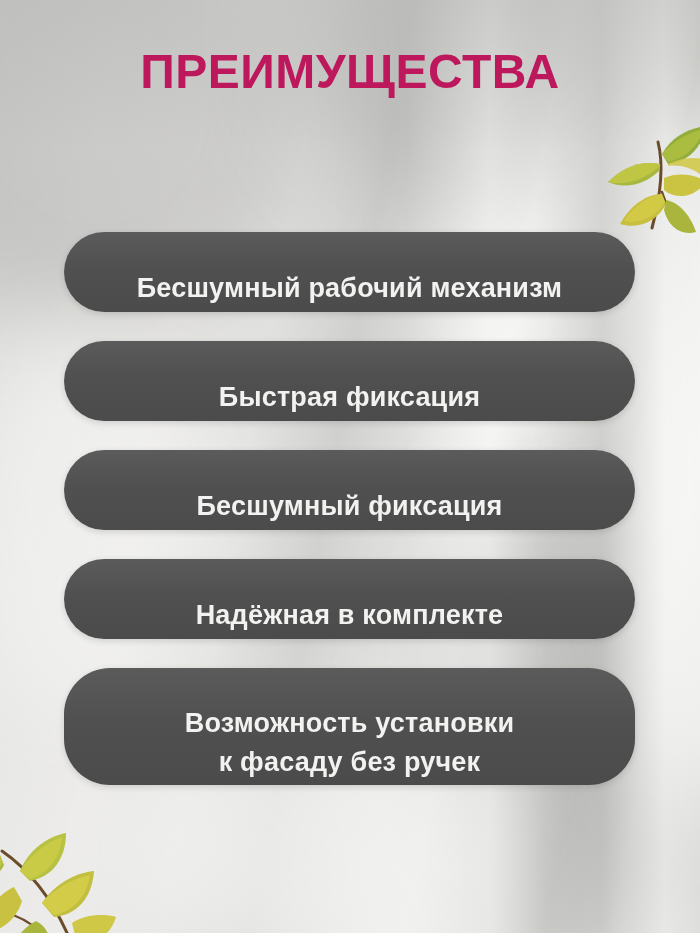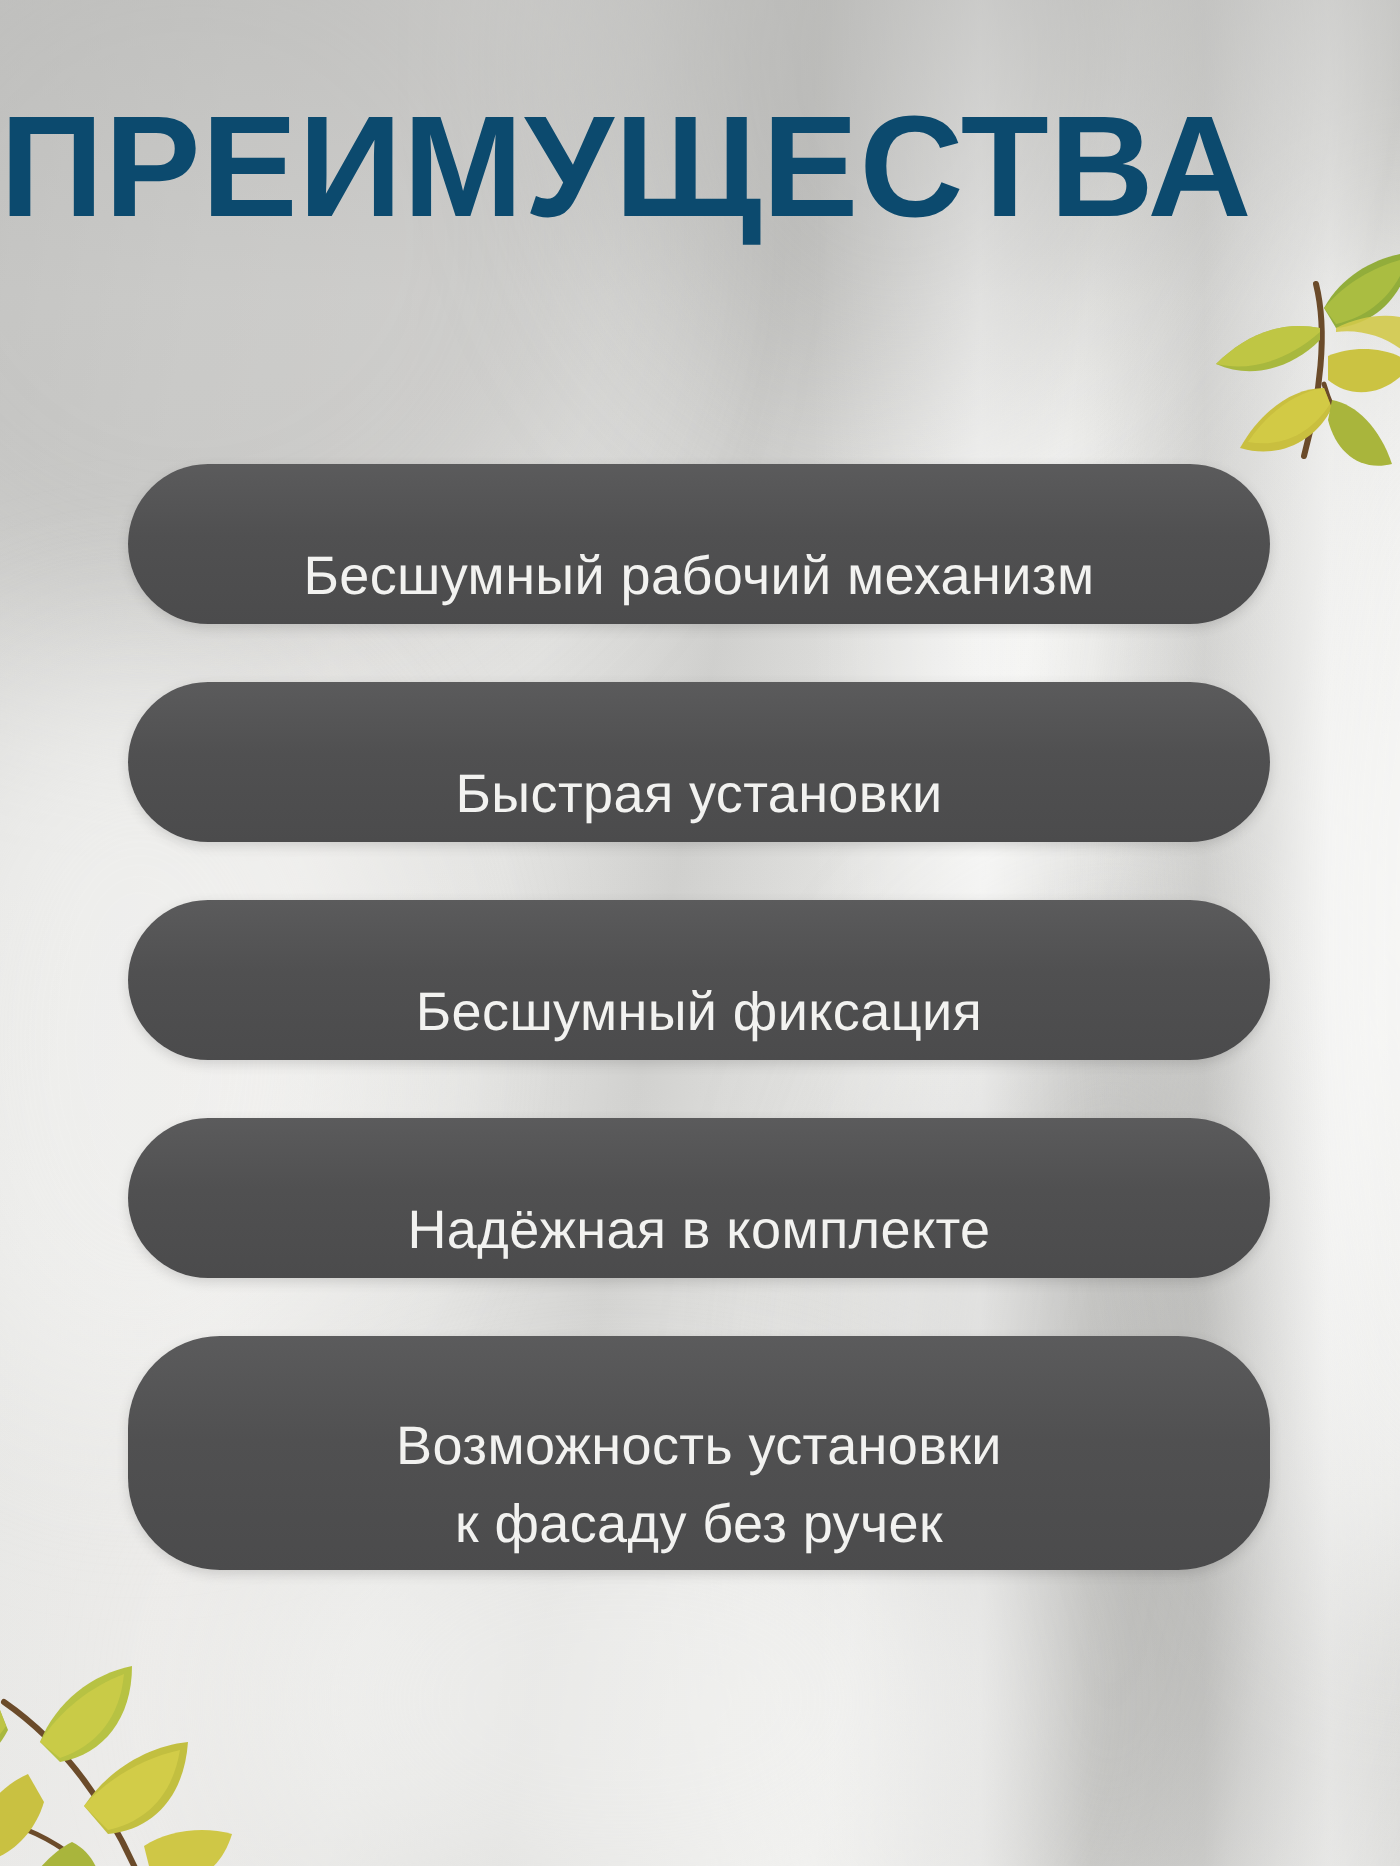--- a/index.html
+++ b/index.html
@@ -78,26 +78,26 @@
         rgba(255,255,255,0.30) 95%,
         rgba(255,255,255,0.00) 100%);
   }
 
   
   .title {
     position: absolute;
     left: 0;
     right: 0;
     top: 48px;
-    text-align: left;
-    font-size: 72px;
+    text-align: center;
+    font-size: 48px;
     line-height: 1.0;
     font-weight: 700;
     letter-spacing: 0.5px;
-    color: #0c4a6e;
+    color: #be185d;
     white-space: nowrap;
   }
 
   
   .pill-stack {
     position: absolute;
     left: 64px;
     top: 232px;
     width: 571px;
   }
@@ -116,21 +116,21 @@
     padding: 0 28px;
   }
   .pill.tall {
     height: 117px;
     border-radius: 46px;
     margin-bottom: 0;
   }
   .pill-label {
     color: #f2f2f0;
     font-size: 27px;
-    font-weight: 400;
+    font-weight: 700;
     line-height: 1.42;
     letter-spacing: 0.2px;
     white-space: pre-line;
     margin-top: 32px;
   }
 
   
   .leaves {
     position: absolute;
     pointer-events: none;
@@ -204,21 +204,21 @@
 
   <div class="title">ПРЕИМУЩЕСТВА</div>
 
   <div class="pill-stack">
 
     <div class="pill">
       <span class="pill-label">Бесшумный рабочий механизм</span>
     </div>
 
     <div class="pill">
-      <span class="pill-label">Быстрая установки</span>
+      <span class="pill-label">Быстрая фиксация</span>
     </div>
 
     <div class="pill">
       <span class="pill-label">Бесшумный фиксация</span>
     </div>
 
     <div class="pill">
       <span class="pill-label">Надёжная в комплекте</span>
     </div>
 

